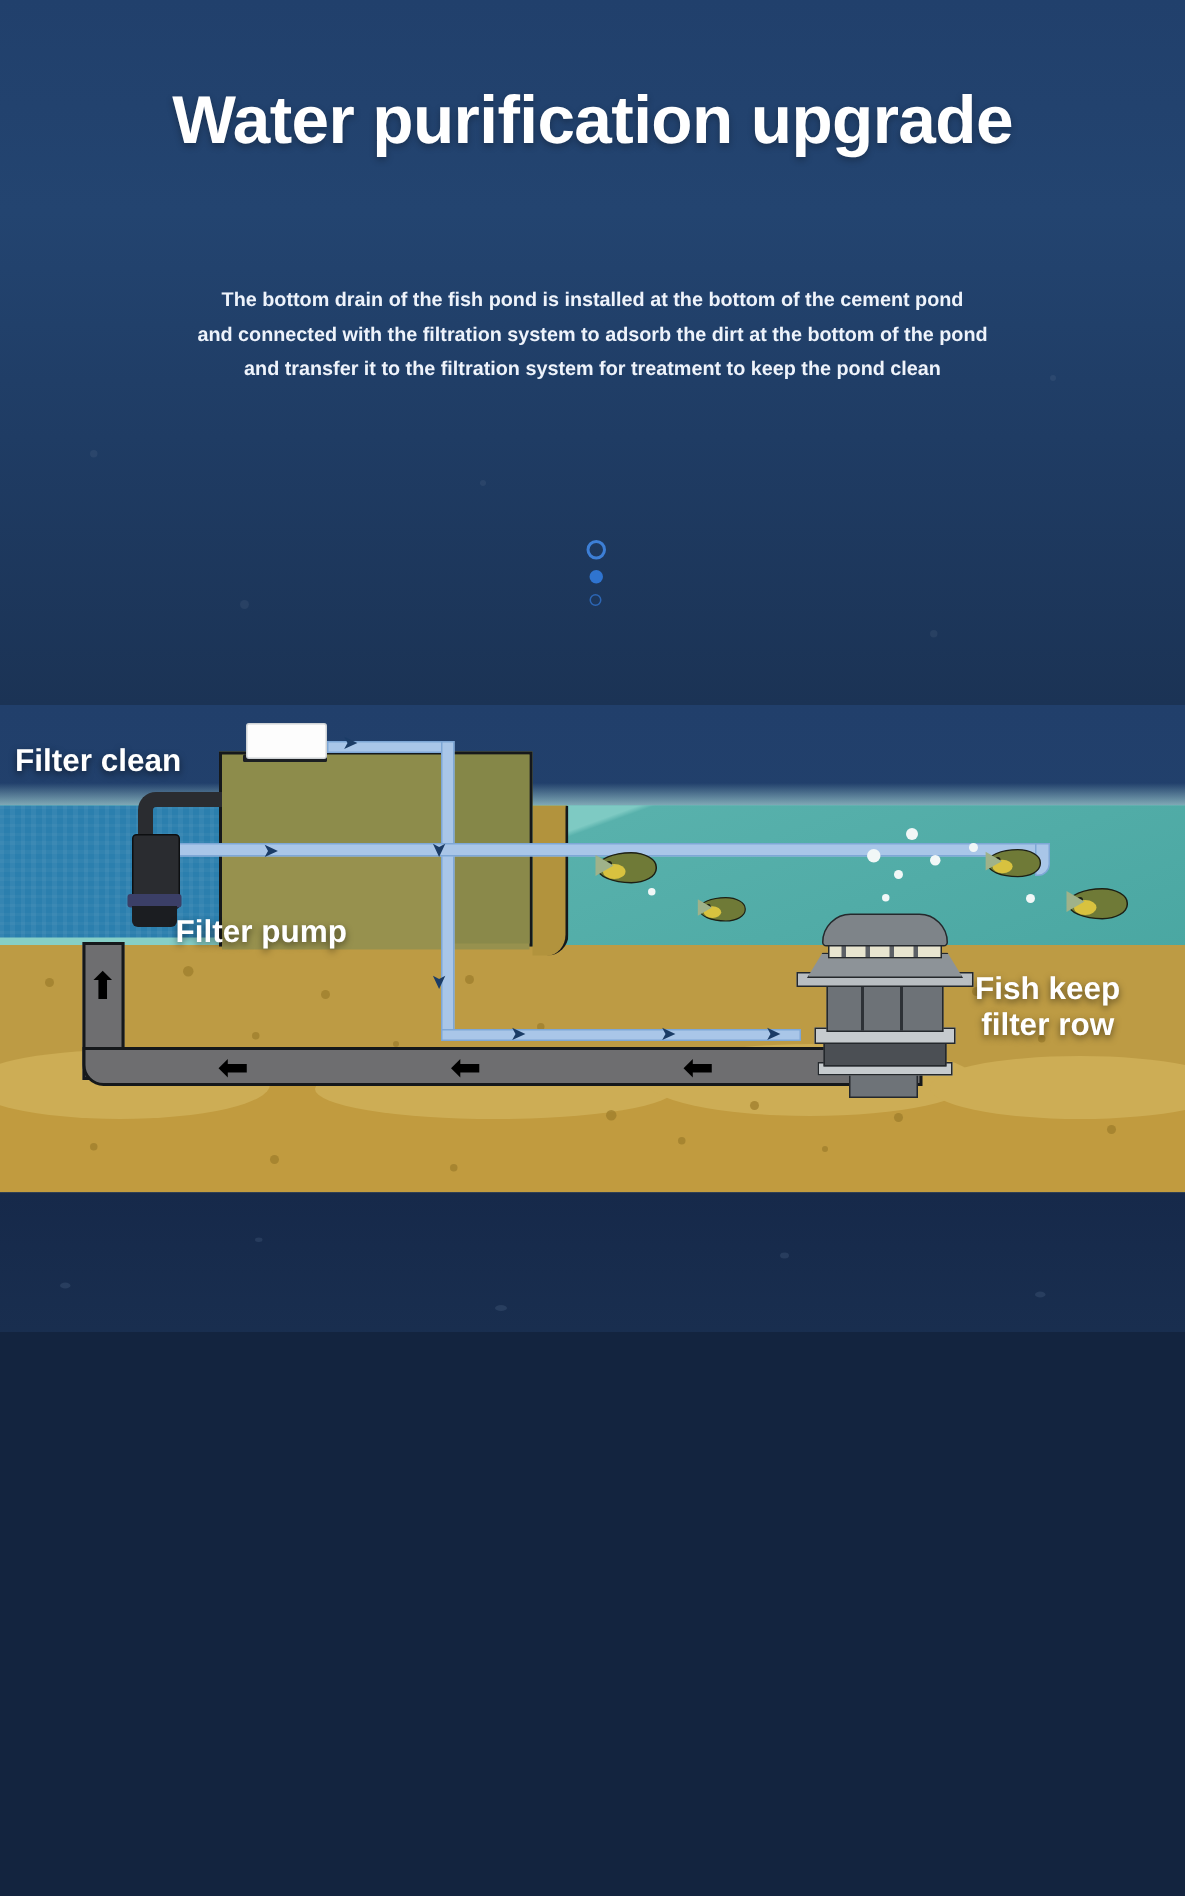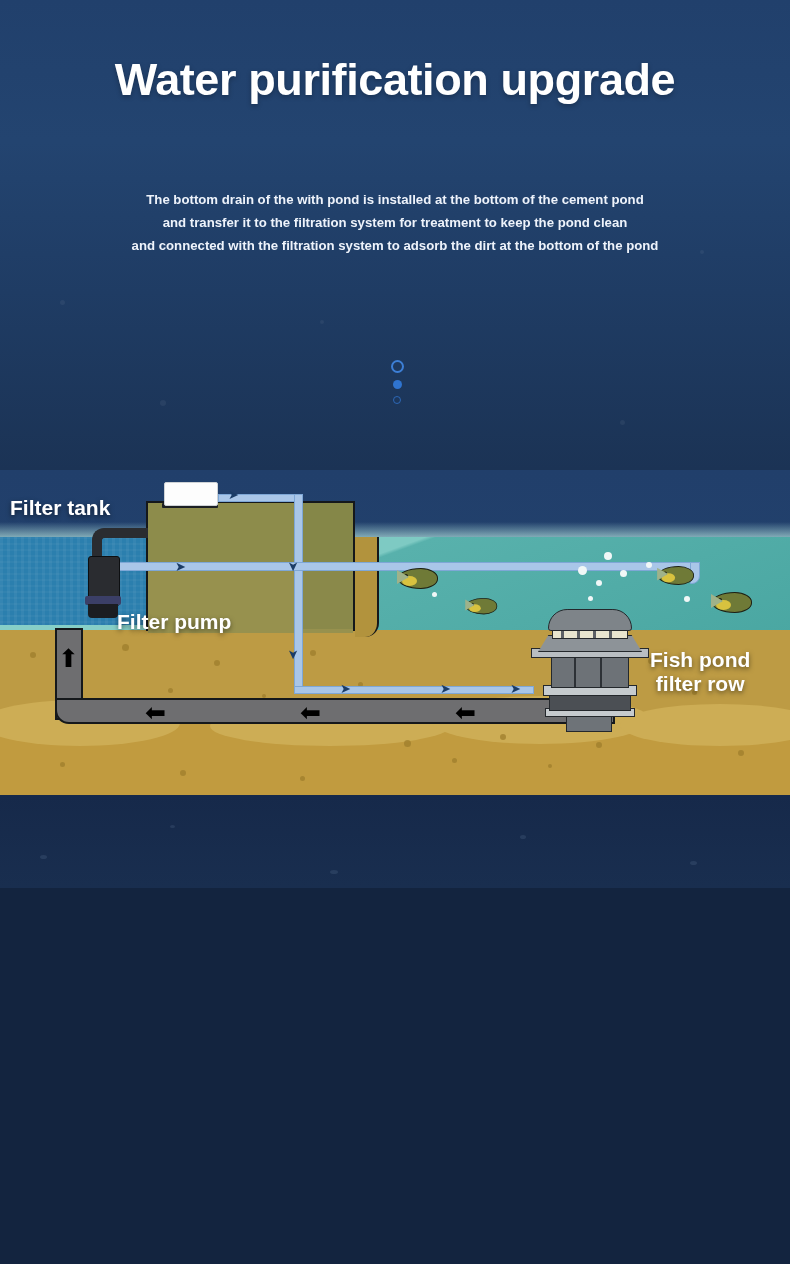--- a/index.html
+++ b/index.html
@@ -132,23 +132,23 @@
     <div class="speck" style="left:700px;top:250px;width:4px;height:4px;"></div>
     <div class="speck" style="left:160px;top:400px;width:6px;height:6px;"></div>
     <div class="speck" style="left:620px;top:420px;width:5px;height:5px;"></div>
     <div class="speck" style="left:320px;top:320px;width:4px;height:4px;"></div>
 
     <div class="title">
       <div>Water purification upgrade</div>
     </div>
 
     <div class="subtitle">
-      <div>The bottom drain of the with pond is installed at the bottom of the cement pond</div>
+      <div>The bottom drain of the fish pond is installed at the bottom of the cement pond</div>
+      <div>and connected with the filtration system to adsorb the dirt at the bottom of the pond</div>
       <div>and transfer it to the filtration system for treatment to keep the pond clean</div>
-      <div>and connected with the filtration system to adsorb the dirt at the bottom of the pond</div>
     </div>
 
     <div class="dots">
       <div class="dot d1"></div>
       <div class="dot d2"></div>
       <div class="dot d3"></div>
     </div>
   </div>
 
   <div class="diagram">
@@ -279,25 +279,25 @@
 
     <div class="bub" style="left:578px;top:96px;width:9px;height:9px;"></div>
     <div class="bub" style="left:596px;top:110px;width:6px;height:6px;"></div>
     <div class="bub" style="left:604px;top:82px;width:8px;height:8px;"></div>
     <div class="bub" style="left:620px;top:100px;width:7px;height:7px;"></div>
     <div class="bub" style="left:588px;top:126px;width:5px;height:5px;"></div>
     <div class="bub" style="left:646px;top:92px;width:6px;height:6px;"></div>
     <div class="bub" style="left:432px;top:122px;width:5px;height:5px;"></div>
     <div class="bub" style="left:684px;top:126px;width:6px;height:6px;"></div>
 
-    <div class="dlabel" style="left:10px;top:26px;">Filter tank</div>
+    <div class="dlabel" style="left:10px;top:26px;">Filter clean</div>
 
     <div class="dlabel" style="left:117px;top:140px;">Filter pump</div>
     <div class="dlabel" style="left:650px;top:178px;text-align:center;">
-      <div>Fish pond</div>
+      <div>Fish keep</div>
       <div>filter row</div>
     </div>
   </div>
 
   <div class="bottom">
     <div class="bspeck" style="left:40px;top:60px;width:7px;height:4px;"></div>
     <div class="bspeck" style="left:170px;top:30px;width:5px;height:3px;"></div>
     <div class="bspeck" style="left:330px;top:75px;width:8px;height:4px;"></div>
     <div class="bspeck" style="left:520px;top:40px;width:6px;height:4px;"></div>
     <div class="bspeck" style="left:690px;top:66px;width:7px;height:4px;"></div>

